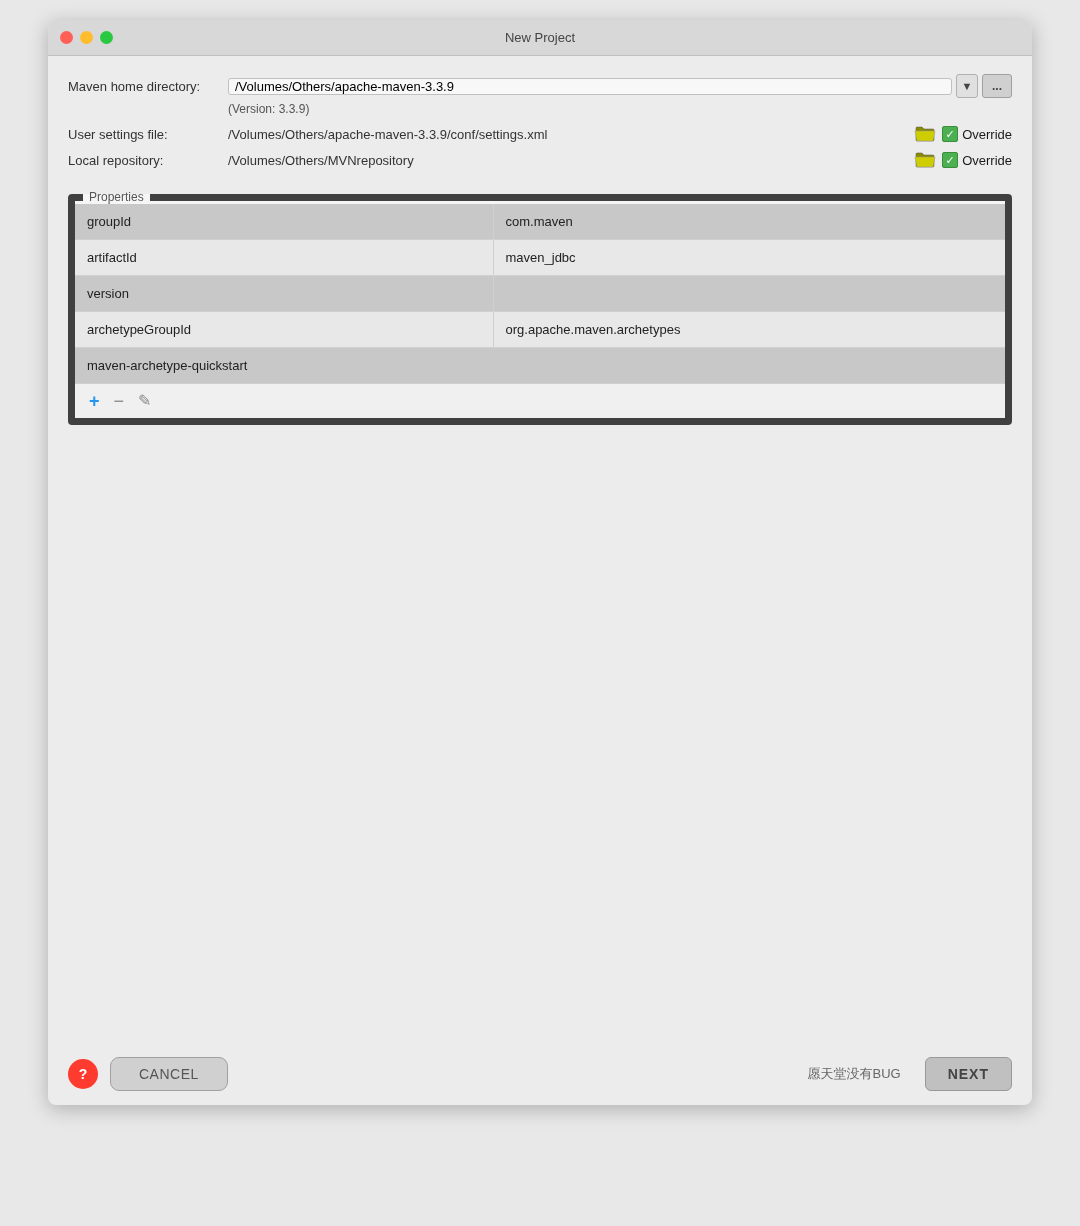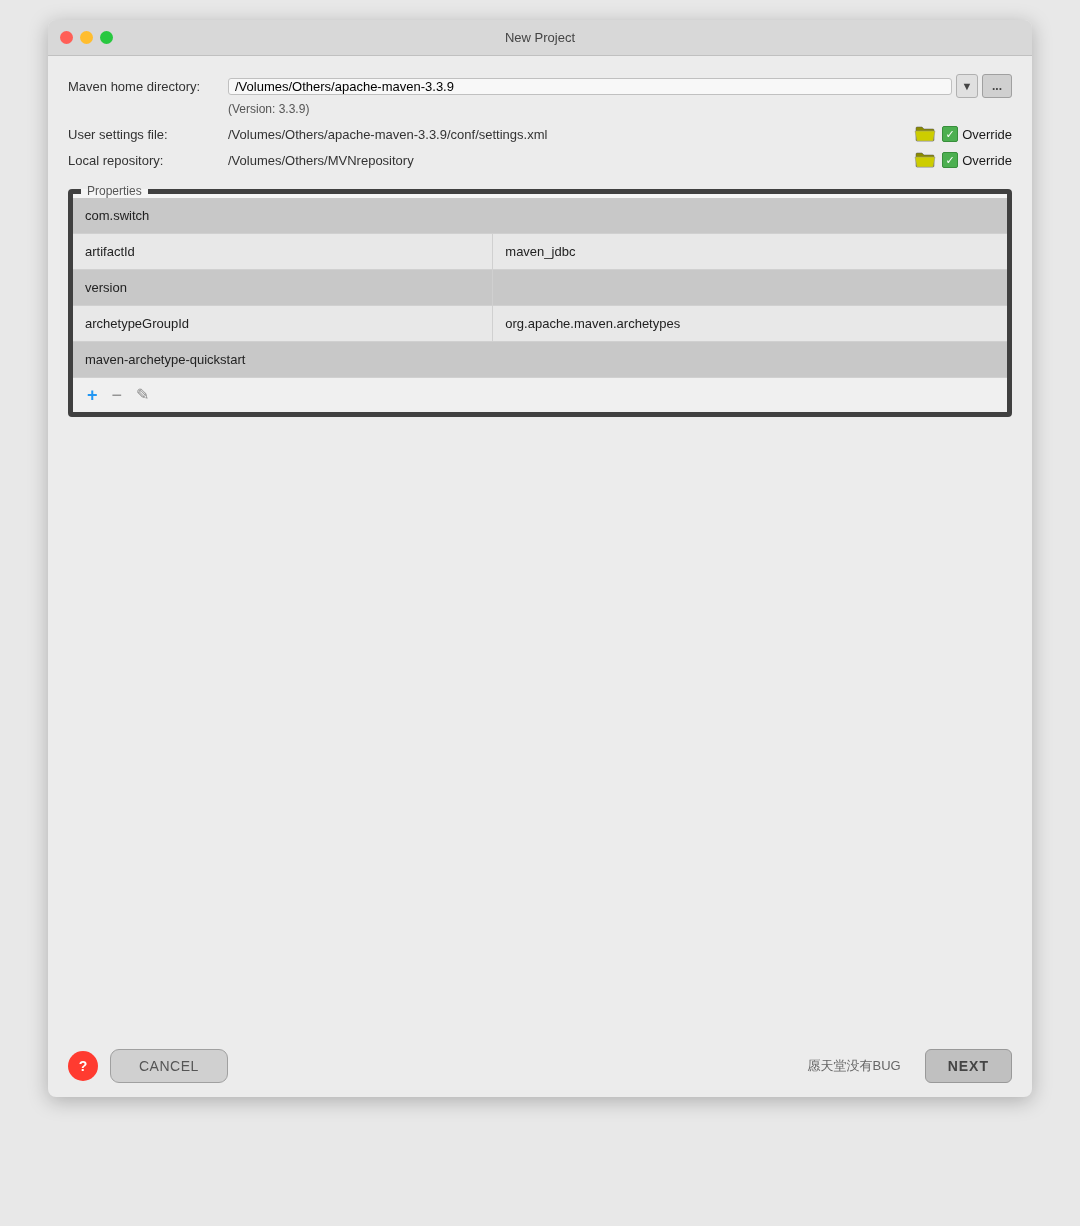--- a/index.html
+++ b/index.html
@@ -163,24 +163,24 @@
       border: 1px solid #388e3c;
       border-radius: 2px;
       display: flex;
       align-items: center;
       justify-content: center;
       color: white;
       font-size: 11px;
     }
 
     .properties-fieldset {
-      border: 5px solid #404040;
+      border: 7px solid #404040;
       border-radius: 4px;
       background: #f5f5f5;
-      margin-top: 14px;
+      margin-top: 20px;
       padding: 0;
     }
 
     .properties-legend {
       font-size: 12px;
       color: #555;
       padding: 0 6px;
       margin-left: 8px;
     }
 
@@ -368,21 +368,22 @@
         <span>Override</span>
       </label>
     </div>
 
     <fieldset class="properties-fieldset">
       <legend class="properties-legend">Properties</legend>
 
       <div class="prop-table">
 
         <div class="prop-row highlighted">
-          <div class="prop-val">com.switch</div>
+          <div class="prop-key">groupId</div>
+          <div class="prop-val">com.maven</div>
         </div>
 
         <div class="prop-row normal">
           <div class="prop-key">artifactId</div>
           <div class="prop-val">maven_jdbc</div>
         </div>
 
         <div class="prop-row highlighted">
           <div class="prop-key">version</div>
         </div>

